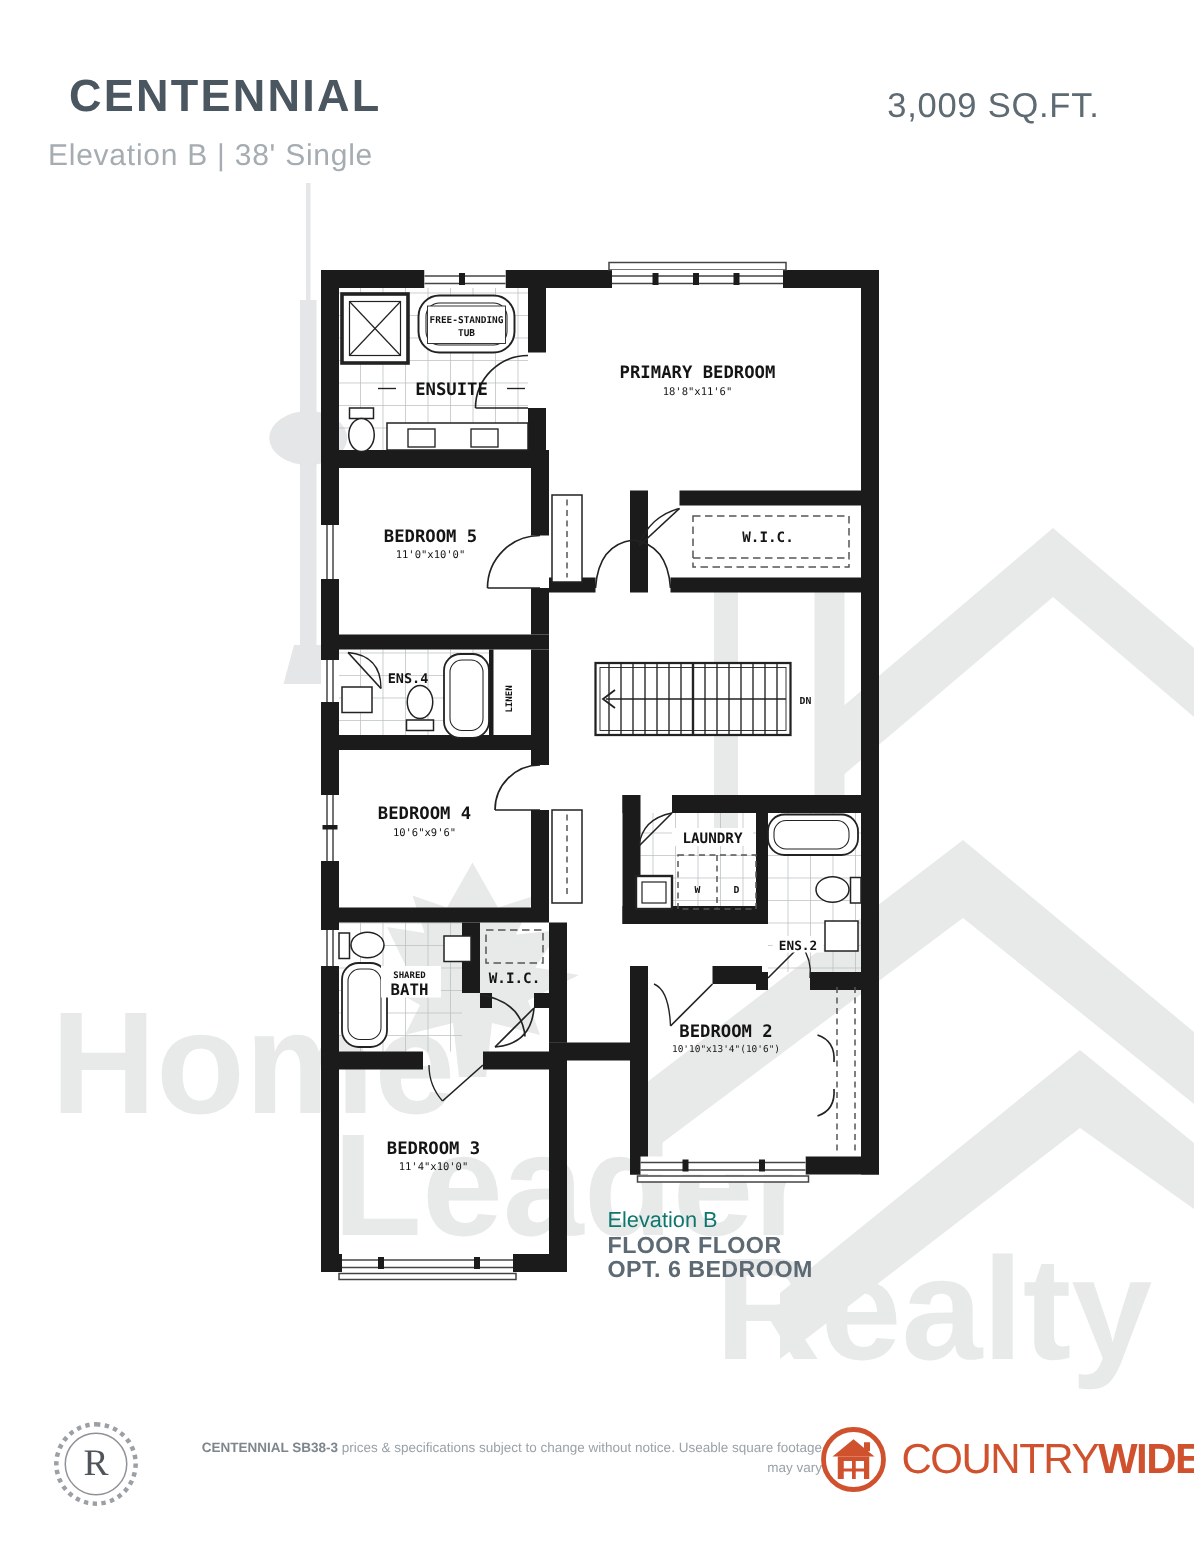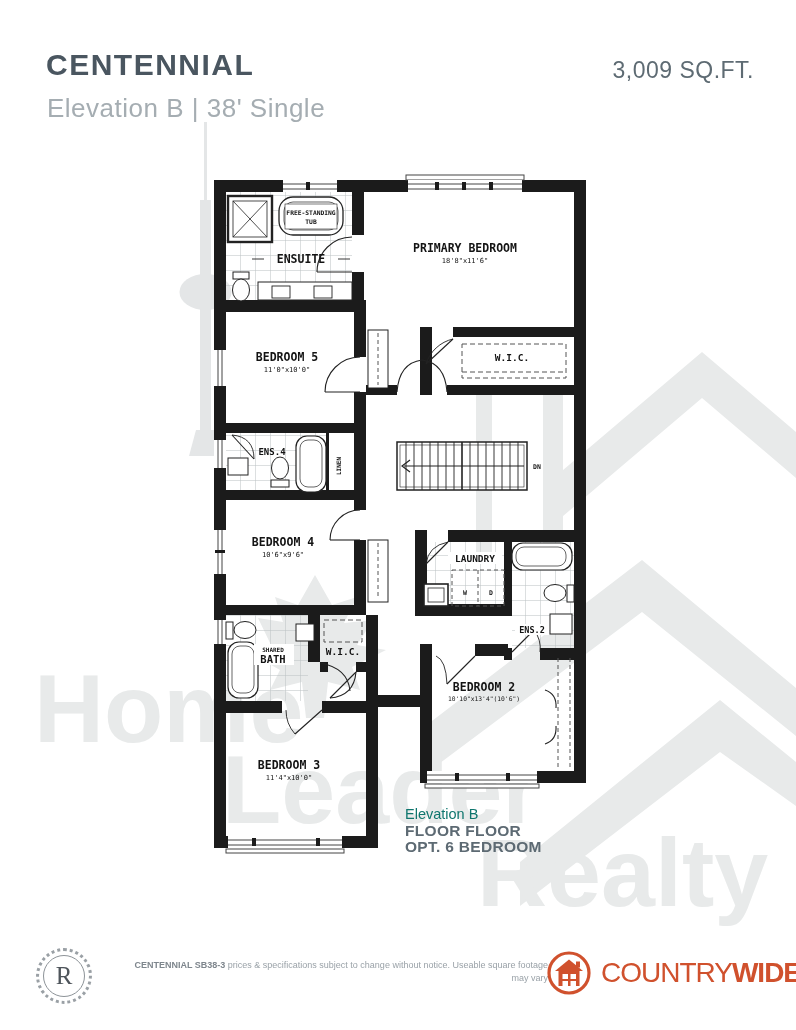--- a/index.html
+++ b/index.html
@@ -6,25 +6,25 @@
   body{
     width:796px;height:1030px;position:relative;background:#ffffff;
     font-family:"Liberation Sans",sans-serif;overflow:hidden;
   }
   
   .hdr-title{
     position:absolute;left:46px;top:48px;font-size:30px;font-weight:700;
     letter-spacing:1.5px;color:#4A5660;
   }
   .hdr-sub{
-    position:absolute;left:47px;top:93px;font-size:26px;font-weight:400;
+    position:absolute;left:32px;top:93px;font-size:20px;font-weight:400;
     letter-spacing:.5px;color:#A5ADB2;
   }
   .hdr-sqft{
-    position:absolute;right:42px;top:57px;font-size:23px;font-weight:400;
+    position:absolute;right:63px;top:57px;font-size:23px;font-weight:400;
     letter-spacing:.5px;color:#5E6B73;
   }
   
   .plan-svg{position:absolute;left:0;top:0;}
   
   .caption{position:absolute;left:405px;top:806px;line-height:16.5px;}
   .caption .c1{font-size:14.5px;color:#0f766e;font-weight:400;}
   .caption .c2,.caption .c3{font-size:15.5px;color:#5D6A73;font-weight:700;letter-spacing:.3px;}
   
   .seal{

